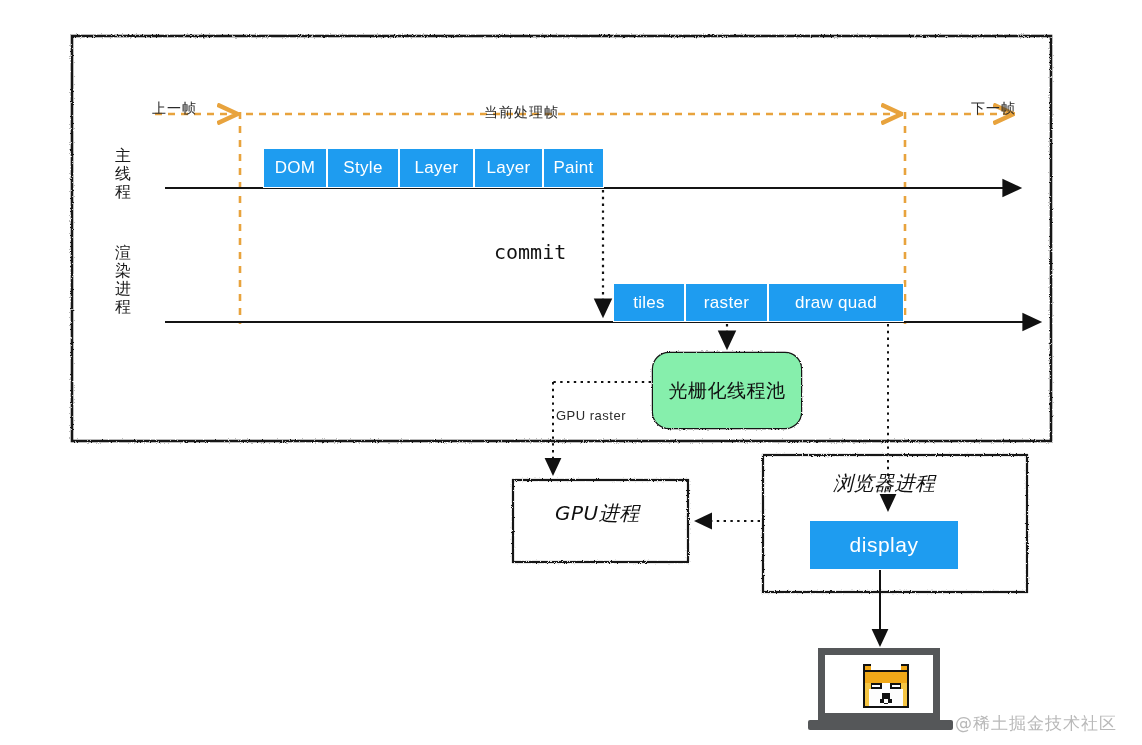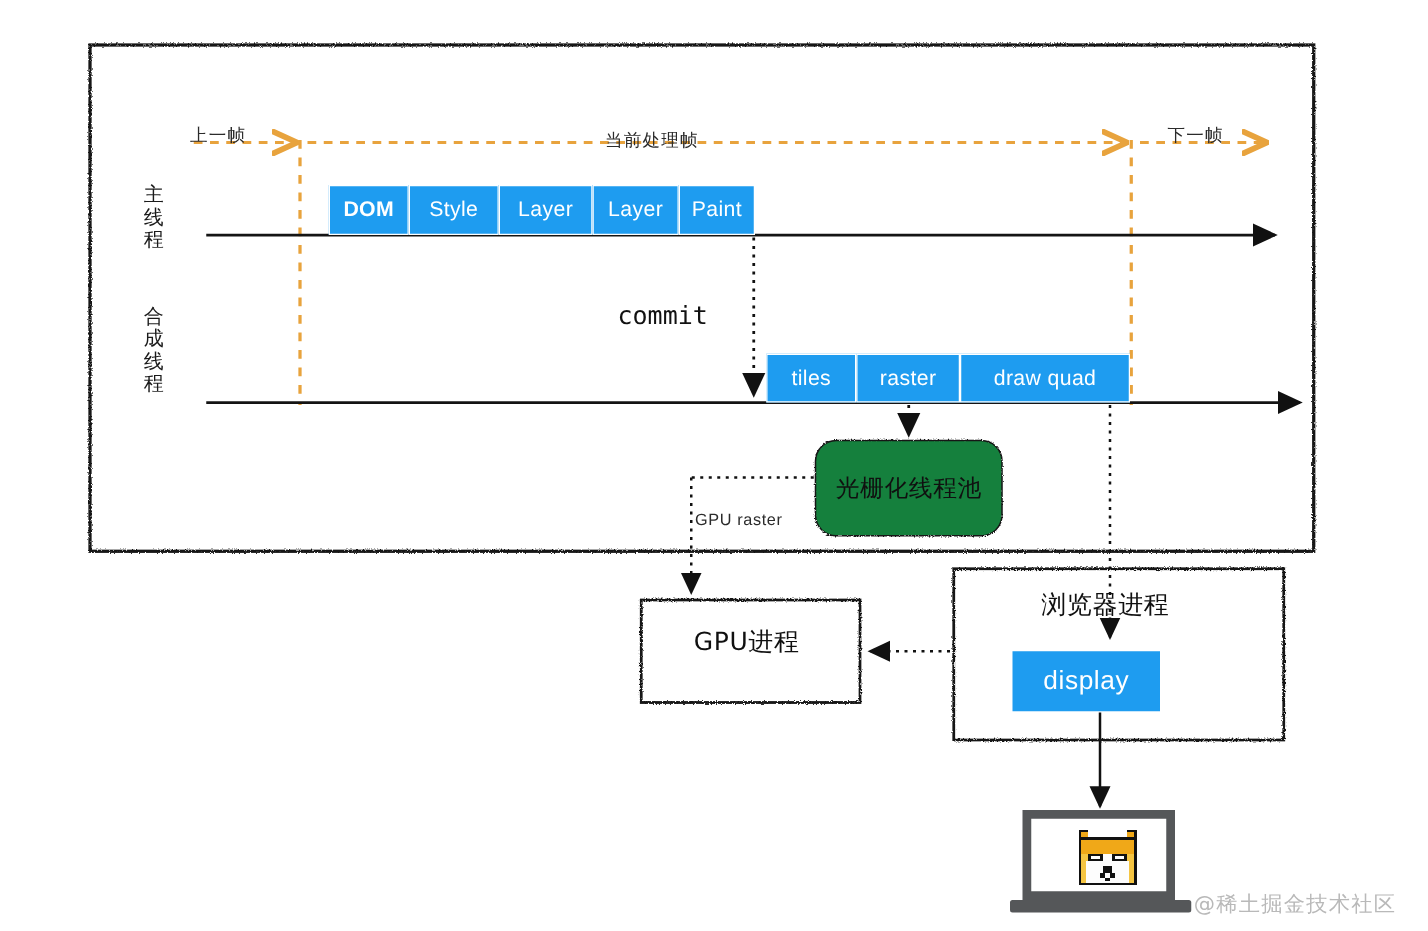--- a/index.html
+++ b/index.html
@@ -73,35 +73,36 @@
     font-family: "Liberation Sans", sans-serif;
     font-size: 13px;
     color: #2b2b2b;
     white-space: nowrap;
     letter-spacing: 0.5px;
   }
   .pool-box {
     box-sizing: border-box;
     border: 2px solid #1b1b1b;
     border-radius: 16px;
-    background: #15803d;
+    background: #86efac;
     display: flex;
     align-items: center;
     justify-content: center;
     font-family: Liberation Serif, serif;
     font-size: 19px;
     color: #101010;
     letter-spacing: 0.5px;
   }
   .proc-title {
     font-family: "DejaVu Sans", sans-serif;
     font-size: 20px;
     color: #101010;
     white-space: nowrap;
     letter-spacing: 0.5px;
+    font-style: italic;
   }
   .display-box {
     background: #1e9cf0;
     color: #ffffff;
     font-family: "Liberation Sans", sans-serif;
     font-size: 21px;
     display: flex;
     align-items: center;
     justify-content: center;
     letter-spacing: 0.5px;
@@ -202,45 +203,45 @@
     <g filter="url(#rough)">
       <rect x="513" y="480" width="175" height="82" fill="none" stroke="#141414" stroke-width="2.2"></rect>
       <rect x="763" y="455" width="264" height="137" fill="none" stroke="#141414" stroke-width="2.2"></rect>
       <rect x="653" y="353" width="148" height="75" rx="16" ry="16" fill="none" stroke="#141414" stroke-width="2.4"></rect>
     </g>
   </svg>
 
 
   <div class="abs frame-label" style="left:152px; top:100px;">上一帧</div>
   <div class="abs frame-label" style="left:484px; top:104px;">当前处理帧</div>
-  <div class="abs frame-label" style="left:934px; top:100px;">下一帧</div>
+  <div class="abs frame-label" style="left:971px; top:100px;">下一帧</div>
 
   <div class="abs thread-label" style="left:115px; top:147px;">主线程</div>
-  <div class="abs thread-label" style="left:115px; top:244px;">合成线程</div>
-
-  <div class="abs stage-box" style="left:263px; top:148px; width:64px;  height:40px;font-weight:bold;">DOM</div>
+  <div class="abs thread-label" style="left:115px; top:244px;">渲染进程</div>
+
+  <div class="abs stage-box" style="left:263px; top:148px; width:64px;  height:40px;">DOM</div>
   <div class="abs stage-box" style="left:327px; top:148px; width:72px;  height:40px;">Style</div>
   <div class="abs stage-box" style="left:399px; top:148px; width:75px;  height:40px;">Layer</div>
   <div class="abs stage-box" style="left:474px; top:148px; width:69px;  height:40px;">Layer</div>
   <div class="abs stage-box" style="left:543px; top:148px; width:61px;  height:40px;">Paint</div>
 
   <div class="abs commit-label" style="left:494px; top:240px;">commit</div>
 
   <div class="abs stage-box" style="left:613px; top:283px; width:72px;  height:39px;">tiles</div>
   <div class="abs stage-box" style="left:685px; top:283px; width:83px;  height:39px;">raster</div>
   <div class="abs stage-box" style="left:768px; top:283px; width:136px; height:39px;">draw quad</div>
 
   <div class="abs gpu-raster-label" style="left:556px; top:408px;">GPU raster</div>
 
   <div class="abs pool-box" style="left:653px; top:353px; width:148px; height:75px; border:none;">光栅化线程池</div>
 
   <div class="abs proc-title" style="left:555px; top:500px;">GPU进程</div>
 
   <div class="abs proc-title" style="left:833px; top:470px;">浏览器进程</div>
-  <div class="abs display-box" style="left:810px; top:521px; width:118px; height:48px;">display</div>
+  <div class="abs display-box" style="left:810px; top:521px; width:148px; height:48px;">display</div>
 
   <div class="abs" style="left:808px; top:648px; width:145px; height:84px;">
     <div class="abs laptop-screen" style="left:10px; top:0px; width:122px; height:72px;">
       <svg class="dog" viewBox="0 0 32 30" style="position:absolute; left:30px; top:5px;">
         <g shape-rendering="crispEdges">
 
           <path d="M4 2 h4 v3 h-4 z M24 2 h4 v3 h-4 z" fill="#111"></path>
           <path d="M5 3 h3 v4 h-3 z M24 3 h3 v4 h-3 z" fill="#f0a818"></path>
 
           <path d="M4 5 h24 v20 h-24 z" fill="#111"></path>

